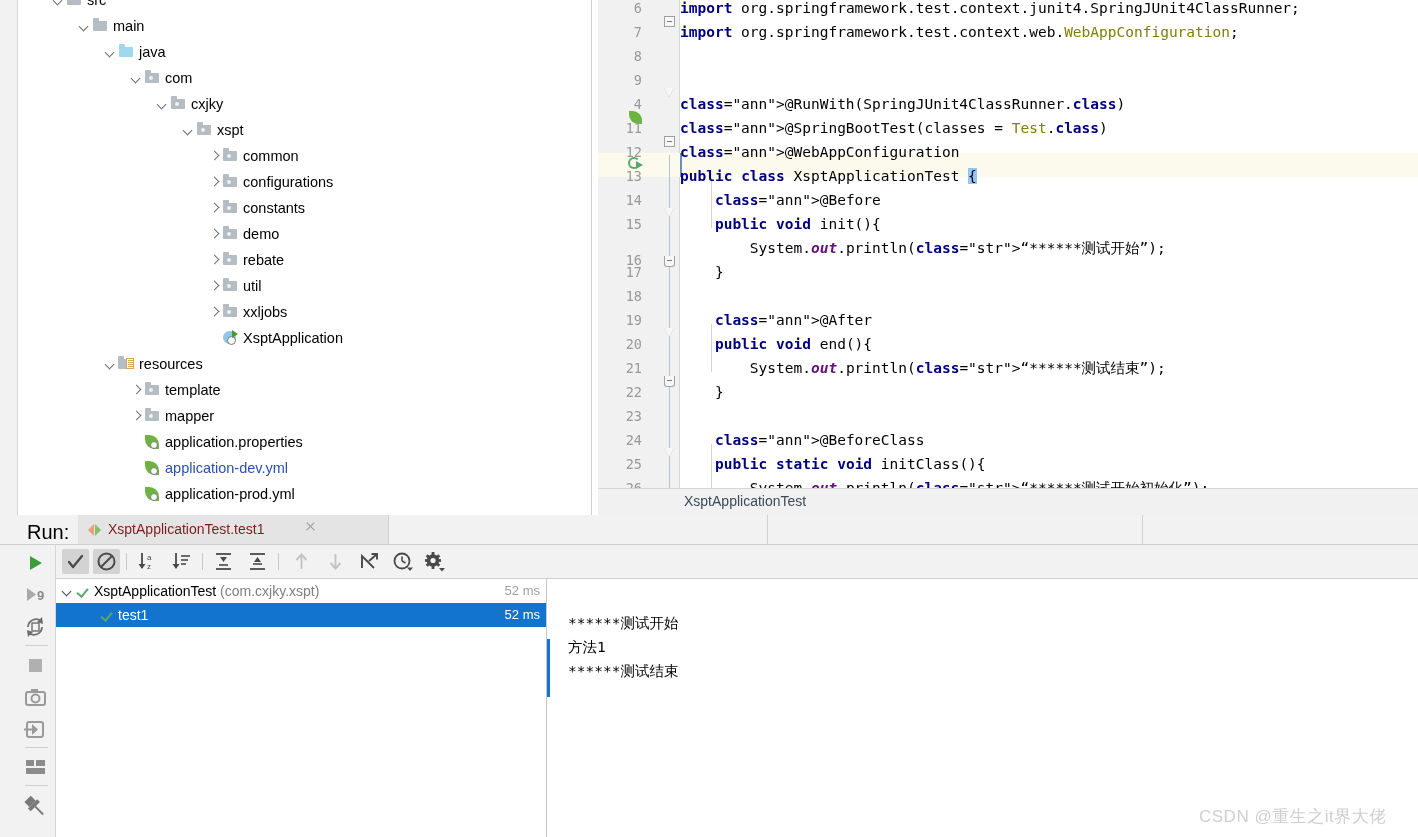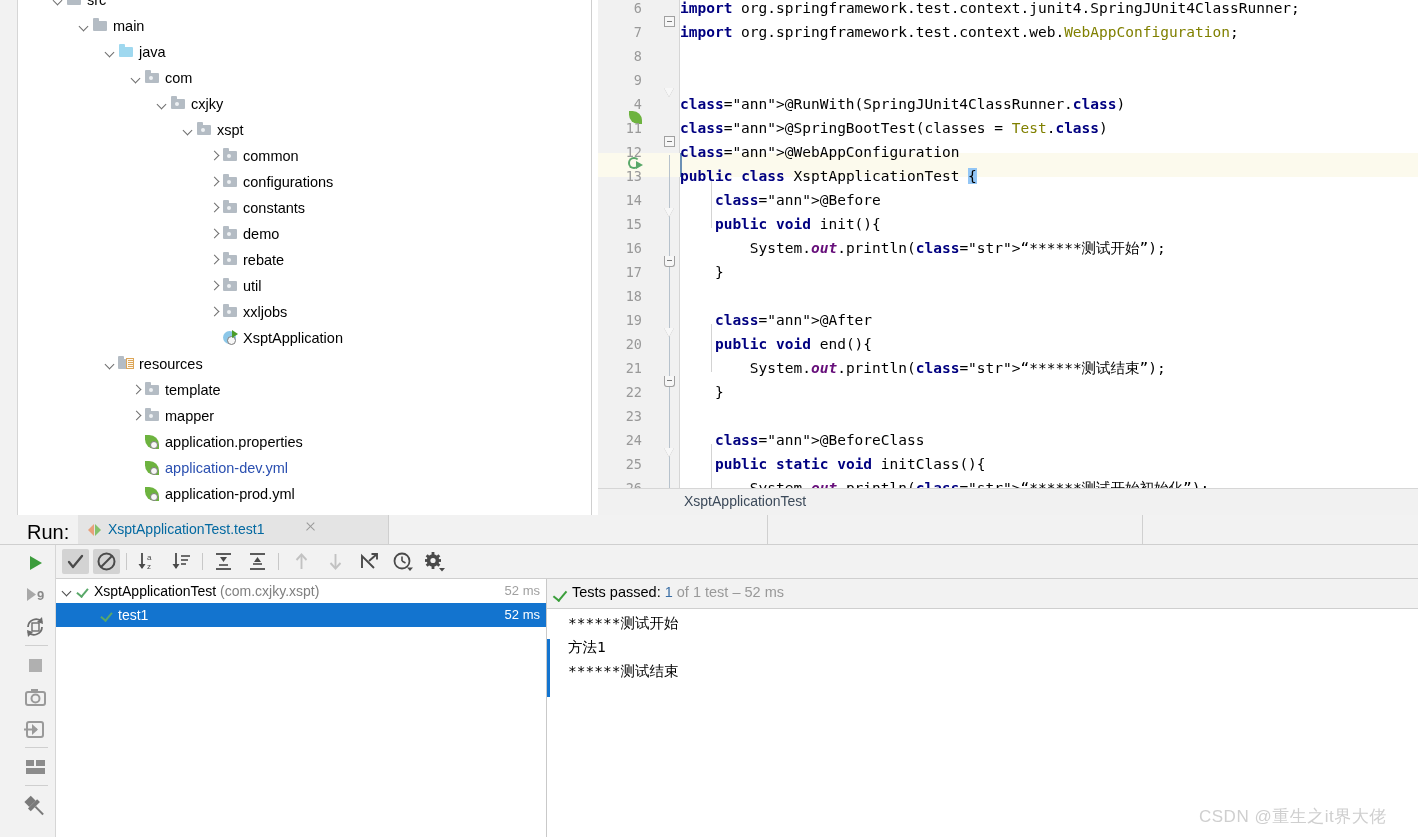--- a/index.html
+++ b/index.html
@@ -95,21 +95,21 @@
   .breadcrumb span{position:absolute;left:86px;top:4px;font-size:14px;color:#3c4a5a;}
 
   
   .run-panel{position:absolute;left:0;top:515px;width:1418px;height:322px;background:#f2f2f2;}
   .tabrow{position:absolute;left:0;top:0;width:1418px;height:30px;background:#f2f2f2;}
   .run-lbl{position:absolute;left:27px;top:6px;font-size:20px;color:#000;}
   .run-tab{position:absolute;left:78px;top:0px;width:310px;height:29px;background:#e4e4e4;border-right:1px solid #cfcfcf;}
   .run-tab-icon{position:absolute;left:10px;top:9px;width:14px;height:12px;}
   .run-tab-icon:before{content:"";position:absolute;left:0;top:0;width:0;height:0;border-right:6px solid #e8a07a;border-top:6px solid transparent;border-bottom:6px solid transparent;}
   .run-tab-icon:after{content:"";position:absolute;left:7px;top:0;width:0;height:0;border-left:6px solid #84c06a;border-top:6px solid transparent;border-bottom:6px solid transparent;}
-  .run-tab-title{position:absolute;left:30px;top:6px;font-size:14px;color:#0369a1;}
+  .run-tab-title{position:absolute;left:30px;top:6px;font-size:14px;color:#7f1d1d;}
   .run-tab-close{position:absolute;left:226px;top:5px;width:14px;height:14px;}
   .run-tab-close:before,.run-tab-close:after{content:"";position:absolute;left:1px;top:6px;width:11px;height:1.4px;background:#9a9a9a;}
   .run-tab-close:before{transform:rotate(45deg);}
   .run-tab-close:after{transform:rotate(-45deg);}
   .tabrow-rest{position:absolute;left:389px;top:0;width:1029px;height:29px;background:#f2f2f2;border-bottom:1px solid #d6d6d6;}
   .tabrow-div{position:absolute;left:767px;top:0;width:1px;height:29px;background:#d0d0d0;}
   .tabrow-div2{position:absolute;left:1142px;top:0;width:1px;height:29px;background:#d0d0d0;}
   .tabrow-underline{position:absolute;left:0;top:29px;width:1418px;height:1px;background:#cfcfcf;}
 
   
@@ -219,21 +219,21 @@
           <div class="ln" style="top: -4px;">6</div>
           <div class="ln" style="top: 20px;">7</div>
           <div class="ln" style="top: 44px;">8</div>
           <div class="ln" style="top: 68px;">9</div>
           <div class="ln" style="top: 92px;">4</div>
           <div class="ln" style="top: 116px;">11</div>
           <div class="ln" style="top: 140px;">12</div>
           <div class="ln" style="top: 164px;">13</div>
           <div class="ln" style="top: 188px;">14</div>
           <div class="ln" style="top: 212px;">15</div>
-          <div class="ln" style="top: 236px;">16</div>
+          <div class="ln" style="top: 248px;">16</div>
           <div class="ln" style="top: 260px;">17</div>
           <div class="ln" style="top: 284px;">18</div>
           <div class="ln" style="top: 308px;">19</div>
           <div class="ln" style="top: 332px;">20</div>
           <div class="ln" style="top: 356px;">21</div>
           <div class="ln" style="top: 380px;">22</div>
           <div class="ln" style="top: 404px;">23</div>
           <div class="ln" style="top: 428px;">24</div>
           <div class="ln" style="top: 452px;">25</div>
           <div class="ln" style="top: 476px;">26</div>
@@ -445,26 +445,20 @@
       </div>
     </div>
 
     <div class="testtree" id="testTree">
         <div class="ttrow" style="padding-left: 4px;"><span class="tt-tw down"></span><span class="tt-check"></span><span>XsptApplicationTest</span> <span class="tt-pkg">(com.cxjky.xspt)</span><span class="tt-dur">52 ms</span></div>
         <div class="ttrow sel" style="padding-left: 28px;"><span class="tt-tw"></span><span class="tt-check"></span><span>test1</span><span class="tt-dur">52 ms</span></div>
       </div>
     <div class="testtree-border"></div>
 
     <div class="console">
-      <div class="cons-status">
-        <div class="cons-check"></div>
-        <div class="cons-status-txt">
-          <span>Tests passed: </span><span class="c-num">1</span><span class="c-grey"> of 1 test – 52 ms</span>
-        </div>
-      </div>
       <div class="cons-body" id="consBody">
         <div class="cons-left-mark"></div>
       <div class="cons-line" style="top: 2px;">******测试开始</div>
           <div class="cons-line" style="top: 26px;">方法1</div>
           <div class="cons-line" style="top: 50px;">******测试结束</div>
         </div>
     </div>
   </div>
 
   <div class="watermark">CSDN @重生之it界大佬</div>

